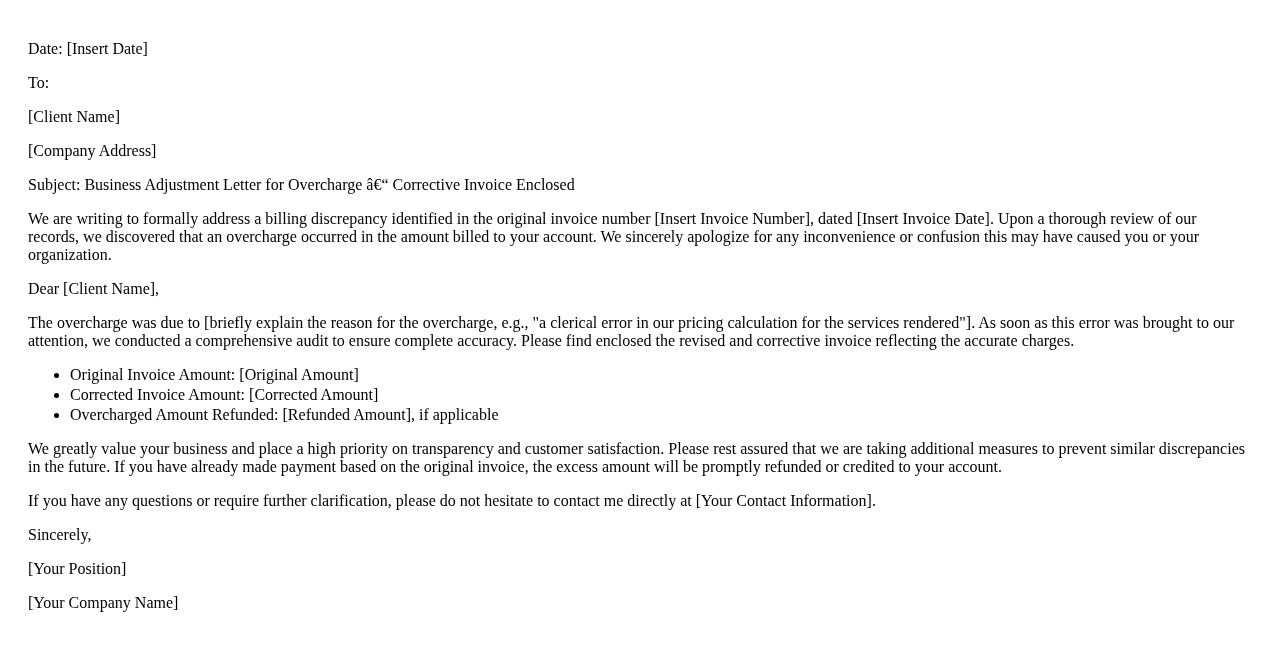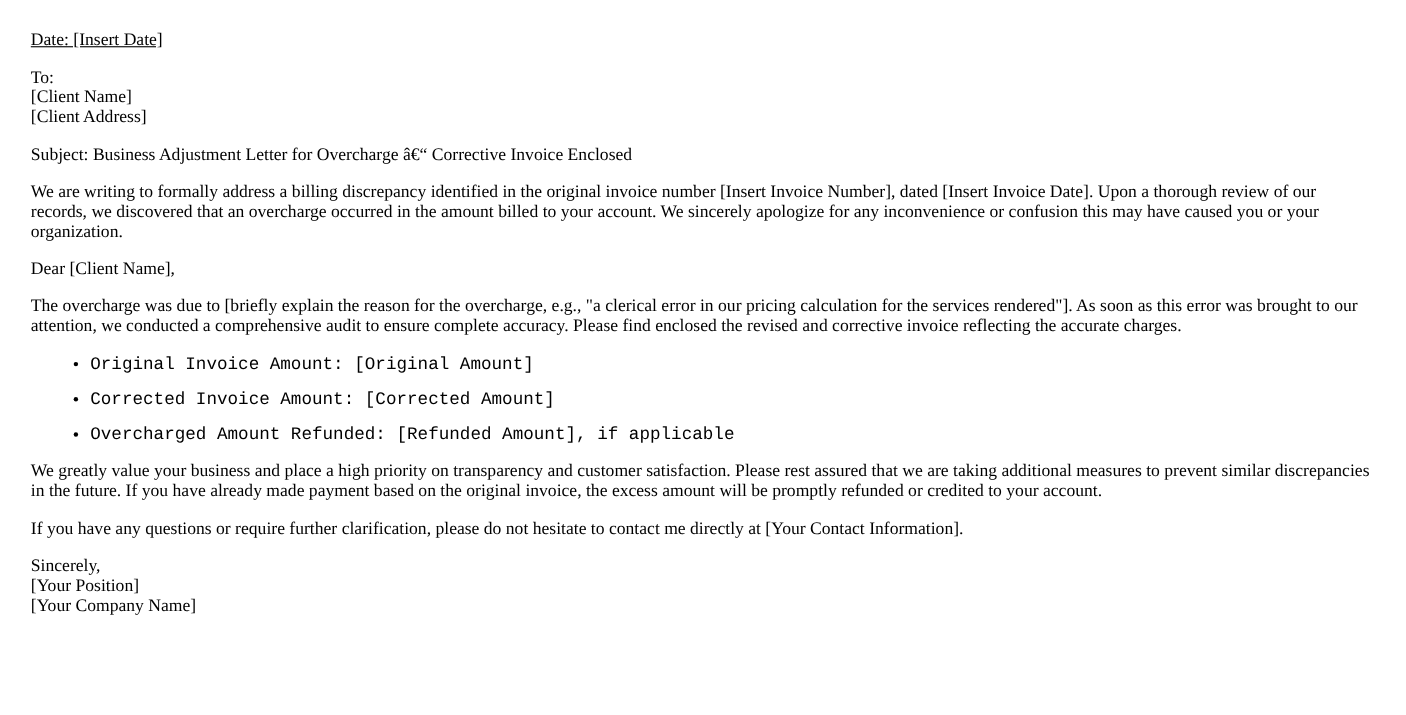--- a/index.html
+++ b/index.html
@@ -18,46 +18,45 @@
     padding: 28px 28px 0 28px;
     font-family: "Liberation Serif", "DejaVu Serif", serif;
     font-size: 16px;
     color: #000000;
     line-height: normal;
   }
   .page p {
     margin: 16px 0;
   }
   .page p:first-child {
-    margin-top: 0;
-    text-decoration: underline;
+    margin-top: 12px;
   }
   .block span {
     display: block;
+    margin-top: 16px;
   }
   ul.summary {
     margin: 16px 0;
     padding-left: 40px;
   }
   ul.summary li {
-    margin: 14px;
-    font-family: Liberation Mono, monospace;
+    margin: 2px;
   }
 </style>
 </head>
 <body>
 
 <div class="page">
 
   <p>Date: [Insert Date]</p>
 
   <p class="block">
     <span>To:</span>
     <span>[Client Name]</span>
-    <span>[Client Address]</span>
+    <span>[Company Address]</span>
   </p>
 
   <p>Subject: Business Adjustment Letter for Overcharge â€“ Corrective Invoice Enclosed</p>
 
   <p>We are writing to formally address a billing discrepancy identified in the original invoice number [Insert Invoice Number], dated [Insert Invoice Date]. Upon a thorough review of our records, we discovered that an overcharge occurred in the amount billed to your account. We sincerely apologize for any inconvenience or confusion this may have caused you or your organization.</p>
 
   <p>Dear [Client Name],</p>
 
   <p>The overcharge was due to [briefly explain the reason for the overcharge, e.g., "a clerical error in our pricing calculation for the services rendered"]. As soon as this error was brought to our attention, we conducted a comprehensive audit to ensure complete accuracy. Please find enclosed the revised and corrective invoice reflecting the accurate charges.</p>
 

